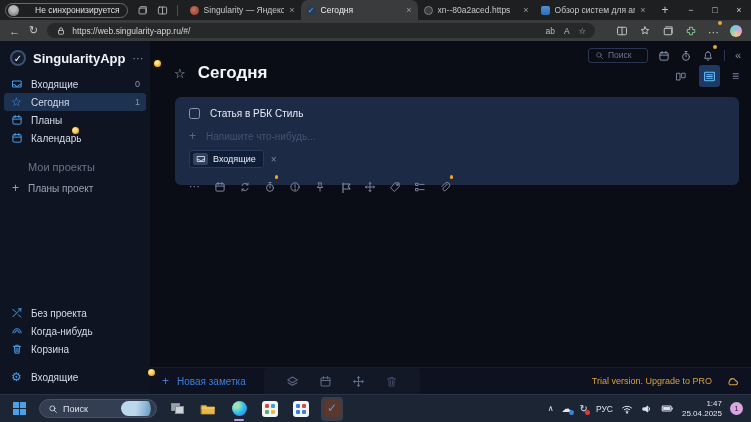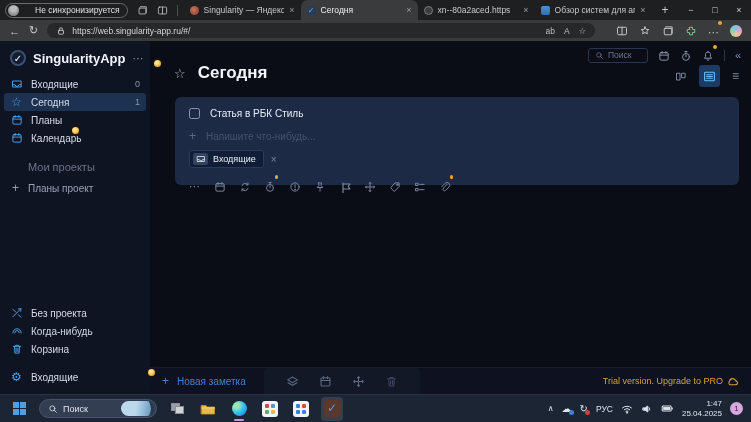--- a/index.html
+++ b/index.html
@@ -99,21 +99,21 @@
   .edit-tools { display:flex; align-items:center; gap:13px; margin-top:9px; color:#7b87a0; }
   .edit-tools .dotwrap .odot-mini { top:-2px; right:-2px; width:3.5px; height:3.5px; }
   .more-g { font-size:11px; letter-spacing:1px; }
 
   .main-footer { position:absolute; left:0; right:0; bottom:0; height:27px; background:#0d1120;
     border-top:1px solid #161c2e; display:flex; align-items:center; padding:0 12px; }
   .new-note { display:flex; align-items:center; gap:8px; color:#3f7fd9; font-size:10px; }
   .footer-tools { display:flex; align-items:center; gap:20px; background:#131827; border-radius:4px;
     height:27px; padding:0 22px; margin-left:18px; color:#5d6983; }
   .trash-dim { color:#3d4660; }
-  .trial { margin-left:auto; display:flex; align-items:center; gap:3px; color:#d9a13f; font-size:9px; }
+  .trial { margin-left:auto; display:flex; align-items:center; gap:14px; color:#d9a13f; font-size:9px; }
 
   .odot { position:absolute; width:7px; height:7px; border-radius:50%;
     background:radial-gradient(circle at 40% 35%, #ffe084 0 25%, #f0b541 60%, #d98f22 100%);
     box-shadow:0 0 0 2px rgba(30,24,10,.55); z-index:5; }
 
   
   .taskbar { position:absolute; left:0; right:0; bottom:0; height:28px; background:#1c2534;
     border-top:1px solid #2a3346; display:flex; align-items:center; padding:0 8px; gap:9px; }
   .start-grid { display:grid; grid-template-columns:6px 6px; grid-gap:1px; }
   .start-grid i { width:6px; height:6px; background:#4da0e8; }

